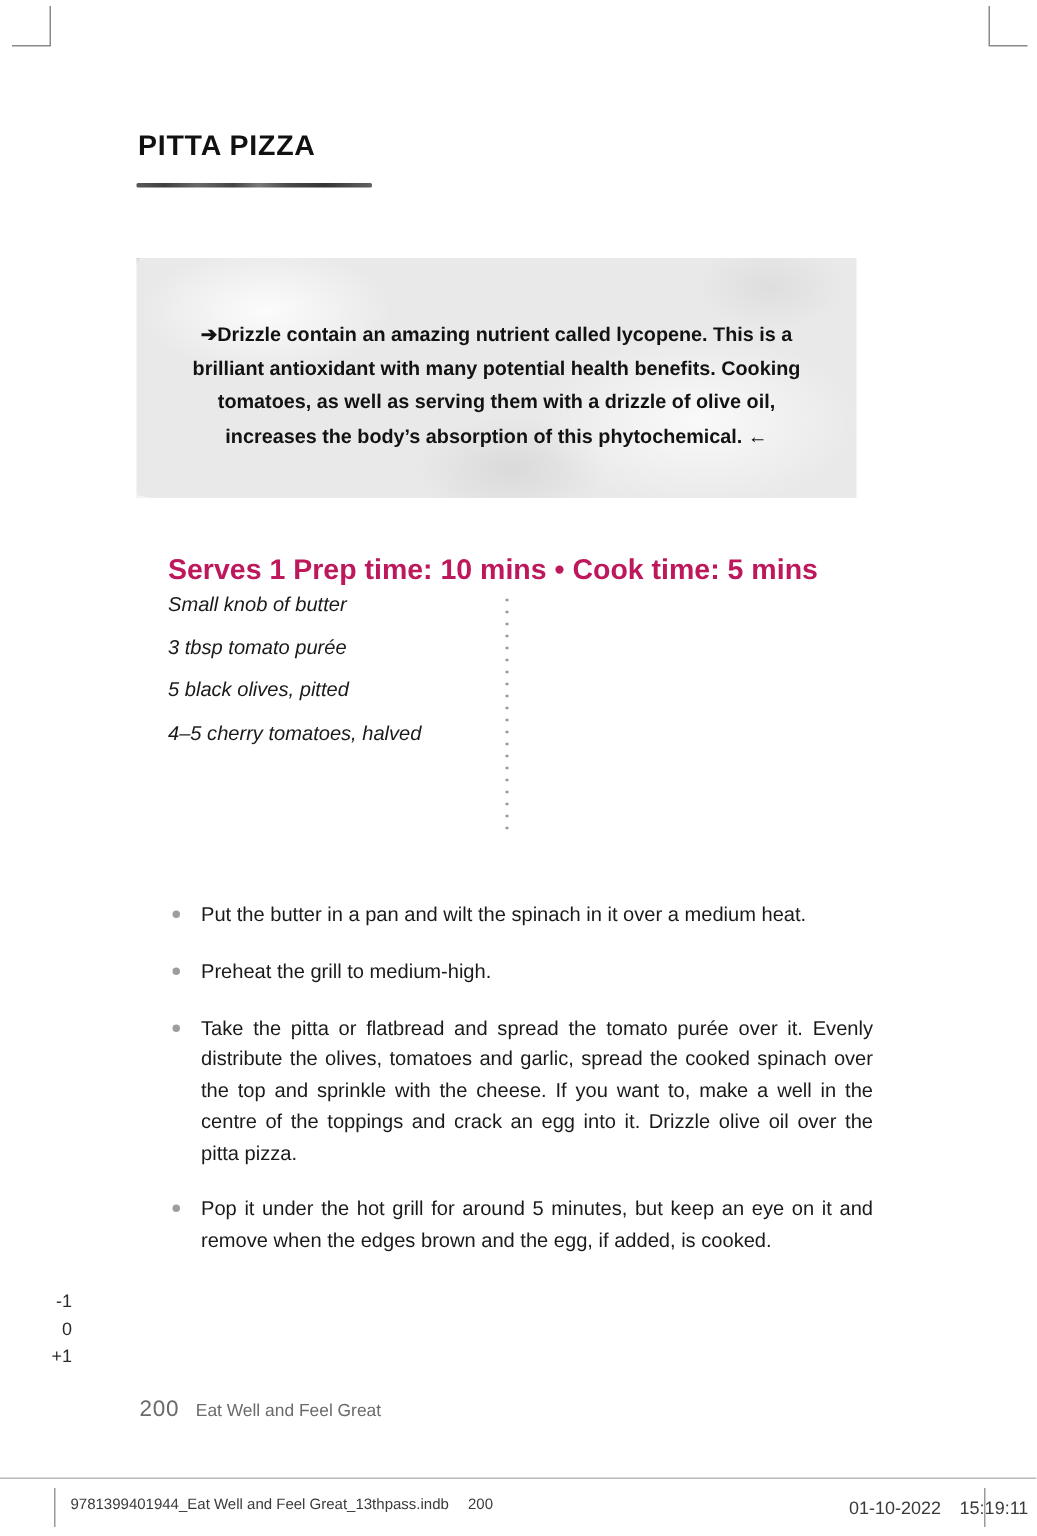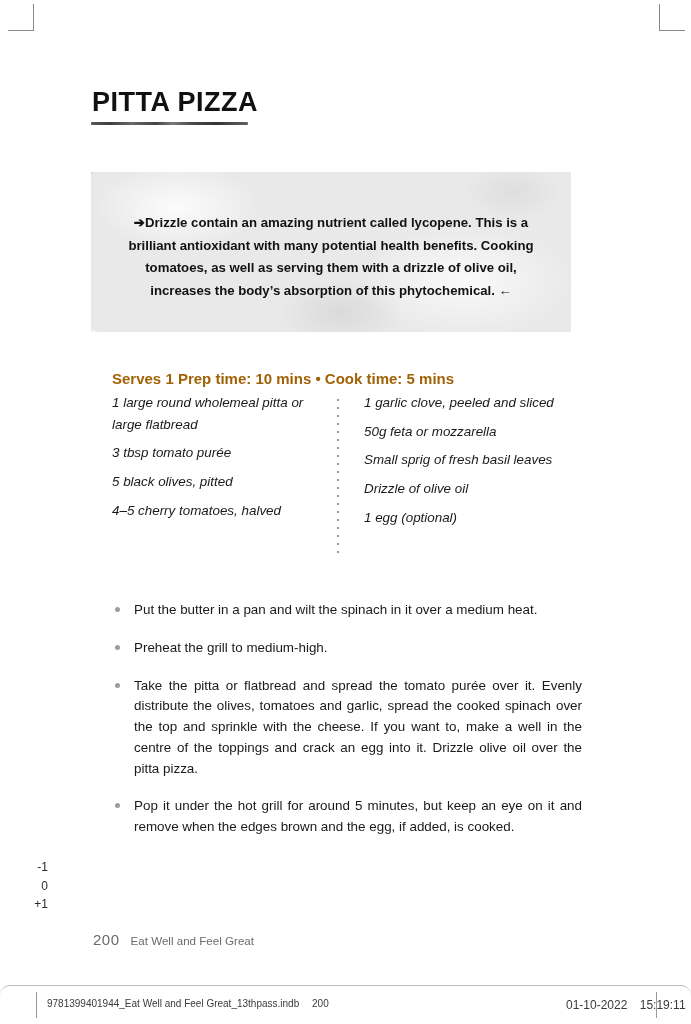--- a/index.html
+++ b/index.html
@@ -29,21 +29,21 @@
     left: 0; top: 0;
     width: 691px;
     height: 985px;
   }
 
   
   .recipe-title {
     position: absolute;
     left: 92px;
     top: 88px;
-    font-size: 27px;
+    font-size: 19px;
     font-weight: 700;
     letter-spacing: 0.5px;
     color: #111111;
     line-height: 1.05;
   }
   .title-rule {
     position: absolute;
     left: 91px;
     top: 122px;
     width: 157px;
@@ -109,23 +109,23 @@
     letter-spacing: 1.1px;
     padding-bottom: 2px;
     box-sizing: border-box;
   }
 
   
   .serving-meta {
     position: absolute;
     left: 112px;
     top: 370px;
-    font-size: 15px;
+    font-size: 19px;
     font-weight: 700;
-    color: #a16207;
+    color: #be185d;
   }
 
   
   .ingredients {
     position: absolute;
     left: 112px;
     top: 392px;
     width: 470px;
     display: flex;
   }
@@ -202,21 +202,20 @@
 
   
   .print-bar {
     position: absolute;
     left: 0;
     top: 985px;
     width: 691px;
     height: 39px;
     border-top: 1px solid #b9b9b9;
     background: #ffffff;
-    border-radius: 10px;
   }
   .print-bar .rule-left,
   .print-bar .rule-right {
     position: absolute;
     top: 6px;
     width: 1px;
     height: 26px;
     background: #9a9a9a;
   }
   .print-bar .rule-left  { left: 36px; }
@@ -257,31 +256,24 @@
       <span class="arrow-glyph">➔</span><span>Drizzle contain an amazing nutrient called lycopene. This is a brilliant antioxidant with many potential health benefits. Cooking tomatoes, as well as serving them with a drizzle of olive oil, increases the body’s absorption of this phytochemical.</span> <span class="arrow-glyph">←</span>
     </div>
   </div>
 
 
   <div class="serving-meta">Serves 1 Prep time: 10 mins • Cook time: 5 mins</div>
 
   <div class="ing-divider"></div>
   <div class="ingredients">
     <div class="ing-col left">
-      <div class="ing-item">1 large round wholemeal pitta or large flatbread</div>
+      <div class="ing-item">Small knob of butter</div>
       <div class="ing-item">3 tbsp tomato purée</div>
       <div class="ing-item">5 black olives, pitted</div>
       <div class="ing-item">4–5 cherry tomatoes, halved</div>
-    </div>
-    <div class="ing-col right">
-      <div class="ing-item">1 garlic clove, peeled and sliced</div>
-      <div class="ing-item">50g feta or mozzarella</div>
-      <div class="ing-item">Small sprig of fresh basil leaves</div>
-      <div class="ing-item">Drizzle of olive oil</div>
-      <div class="ing-item">1 egg (optional)</div>
     </div>
   </div>
 
   <div class="method">
     <div class="step">
       <span class="step-bullet"></span>
       <span>Put the butter in a pan and wilt the spinach in it over a medium heat.</span>
     </div>
     <div class="step">
       <span class="step-bullet"></span>

